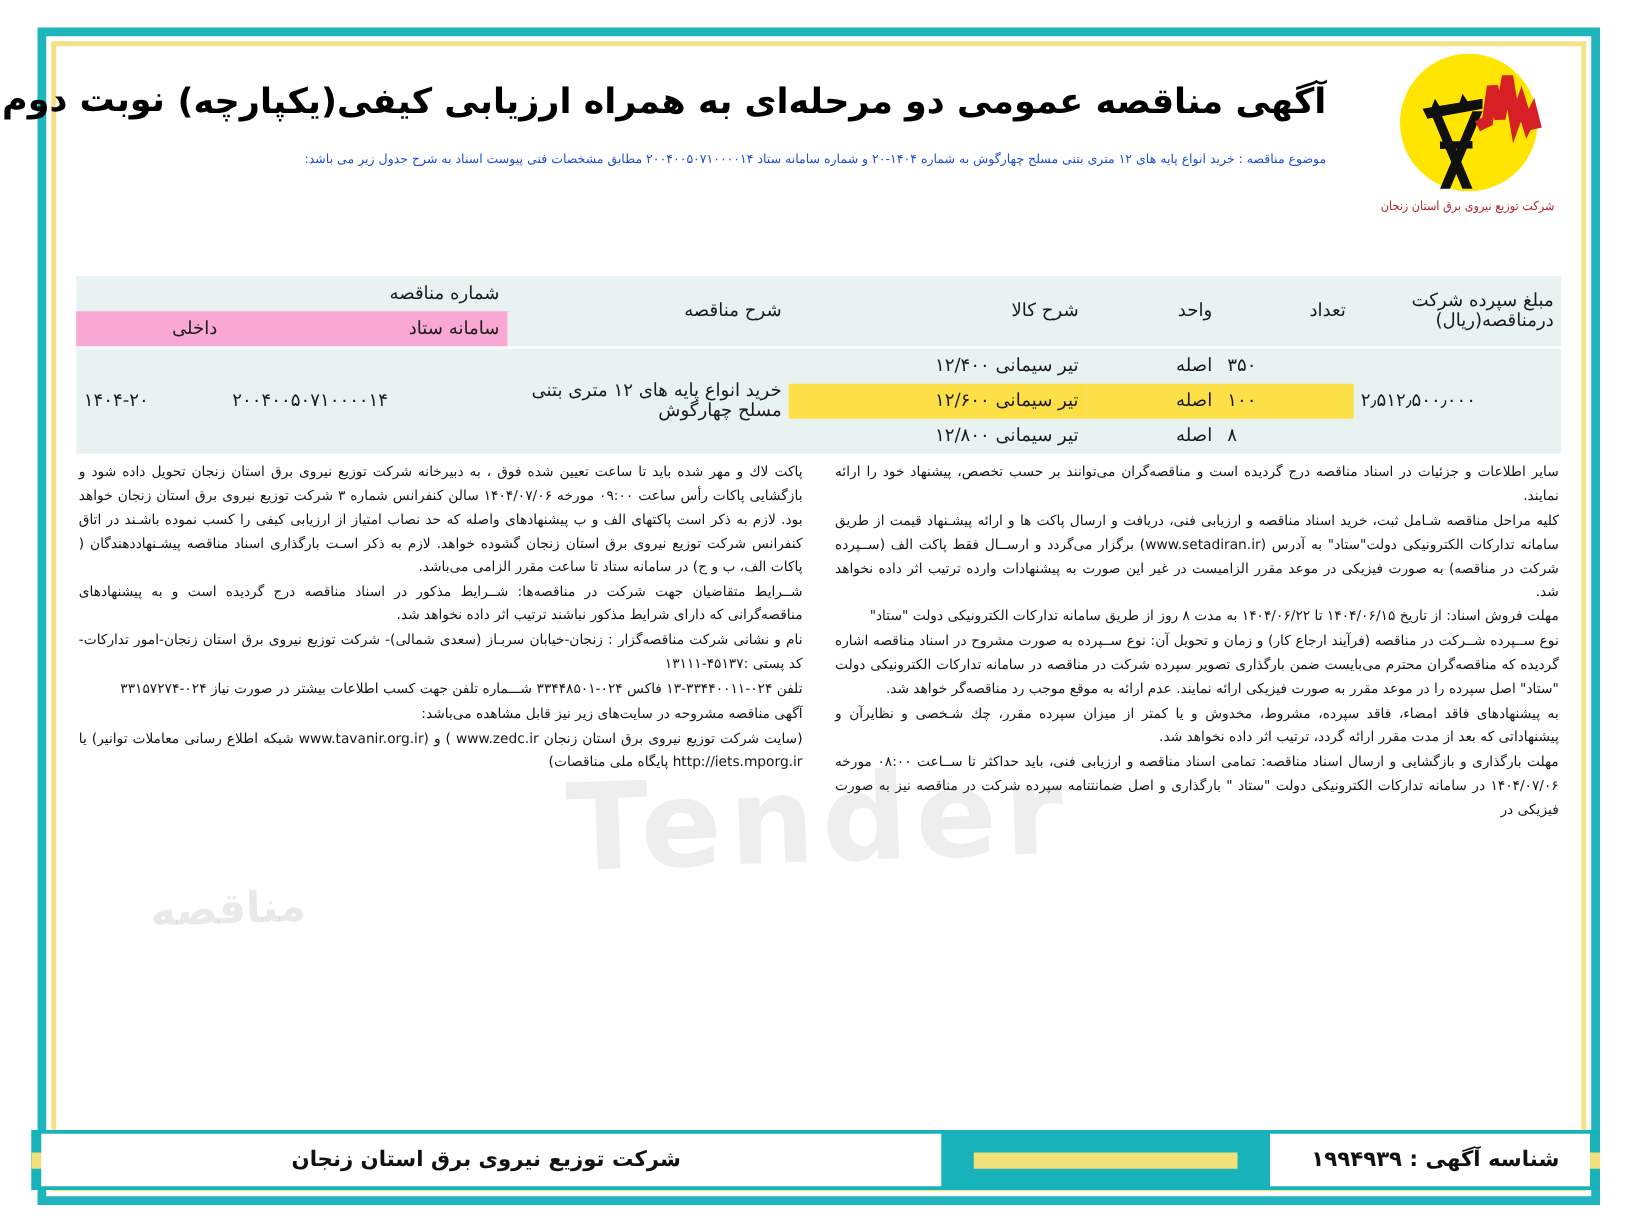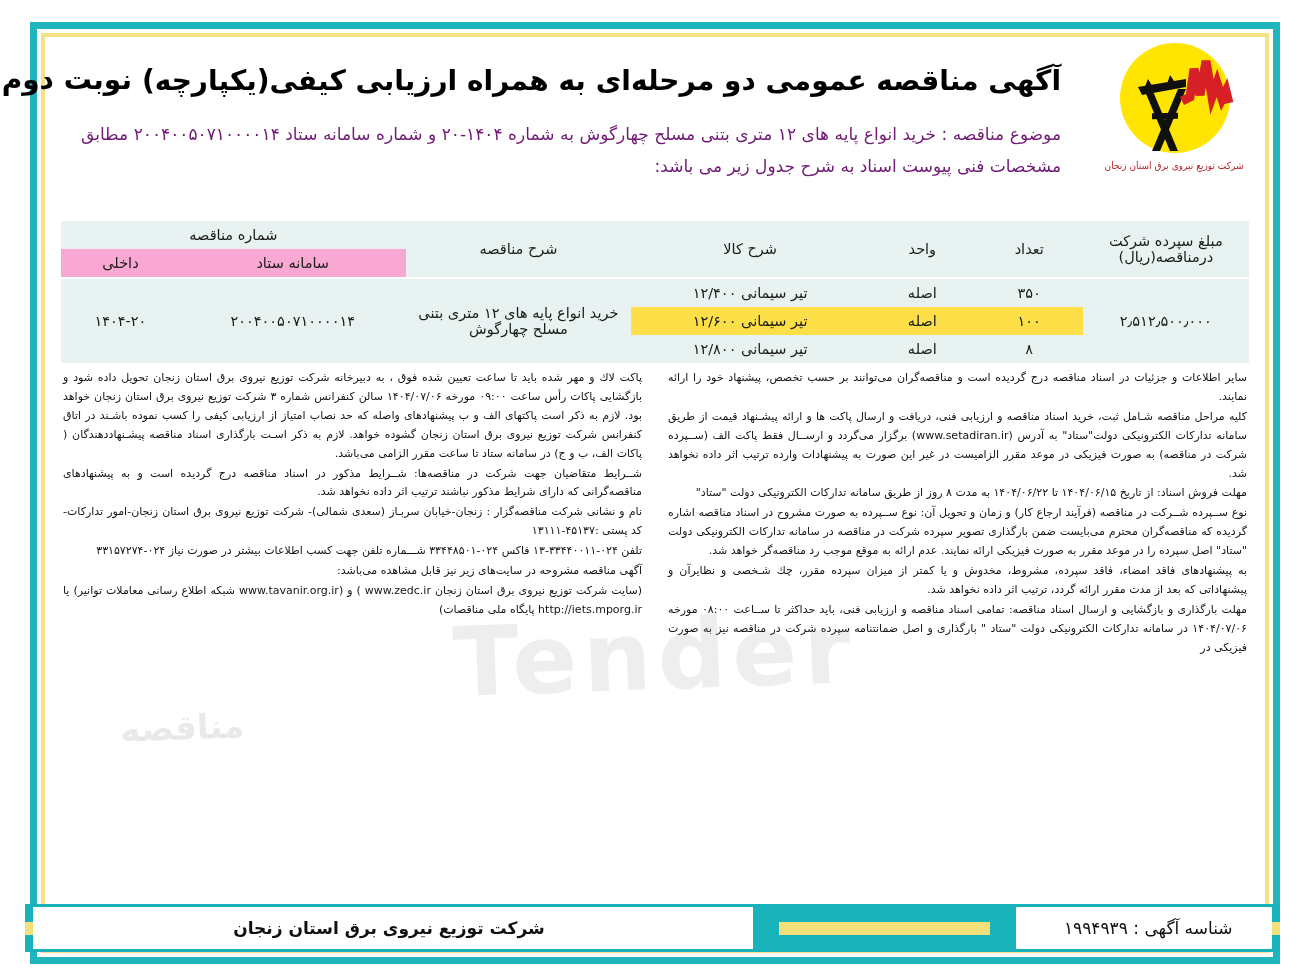--- a/index.html
+++ b/index.html
@@ -64,33 +64,33 @@
     font-size:28px; font-weight:bold; color:#000;
     white-space:nowrap; line-height:1.25;
     letter-spacing:-0.5px;
   }
   .round-label{
     font-size:28px; font-weight:bold; color:#000;
     white-space:nowrap; padding-right:10px;
   }
   .subject{
     padding:20px 190px 0 22px;
-    font-size:17px; color:#701a75; line-height:1.9;
+    font-size:10px; color:#1d4ed8; line-height:1.9;
     text-align:justify;
   }
 
   
   .table-wrap{ padding:6px 16px 0 16px; flex:0 0 auto; }
   table.tender{
     width:100%; border-collapse:collapse;
     background:#e7f2f1;
     font-size:14.5px; color:#1a1a1a;
   }
   table.tender th, table.tender td{
-    border:0; padding:6px 6px; text-align:center; vertical-align:middle;
+    border:0; padding:6px 6px; vertical-align:middle;
     font-weight:normal;
   }
   .th-top{ padding-bottom:2px; }
   .pink{ background:#f9a8d4; }
   .pinklight{ background:#fde047; }
   .thick-sep{ border-bottom:2px solid #ffffff !important; }
   .numcell{ direction:ltr; unicode-bidi:bidi-override; }
 
   
   .columns{
@@ -152,21 +152,21 @@
   .foot-text-company{
     position:absolute; left:0; top:0; bottom:0;
     width:58%;
     display:flex; align-items:center; justify-content:center;
     font-size:17px; font-weight:bold; color:#111; z-index:4;
   }
   .foot-text-id{
     position:absolute; right:0; top:0; bottom:0;
     width:21%;
     display:flex; align-items:center; justify-content:center;
-    font-size:17px; font-weight:normal; color:#111; z-index:4;
+    font-size:17px; font-weight:bold; color:#111; z-index:4;
   }
   .arrow{
     position:absolute; top:0; bottom:0; width:26px; z-index:3;
     background:#18b2bb;
   }
   .arrow.a1{ right:21%; }
   .arrow.a2{ left:58%; }
 </style>
 </head>
 <body>

